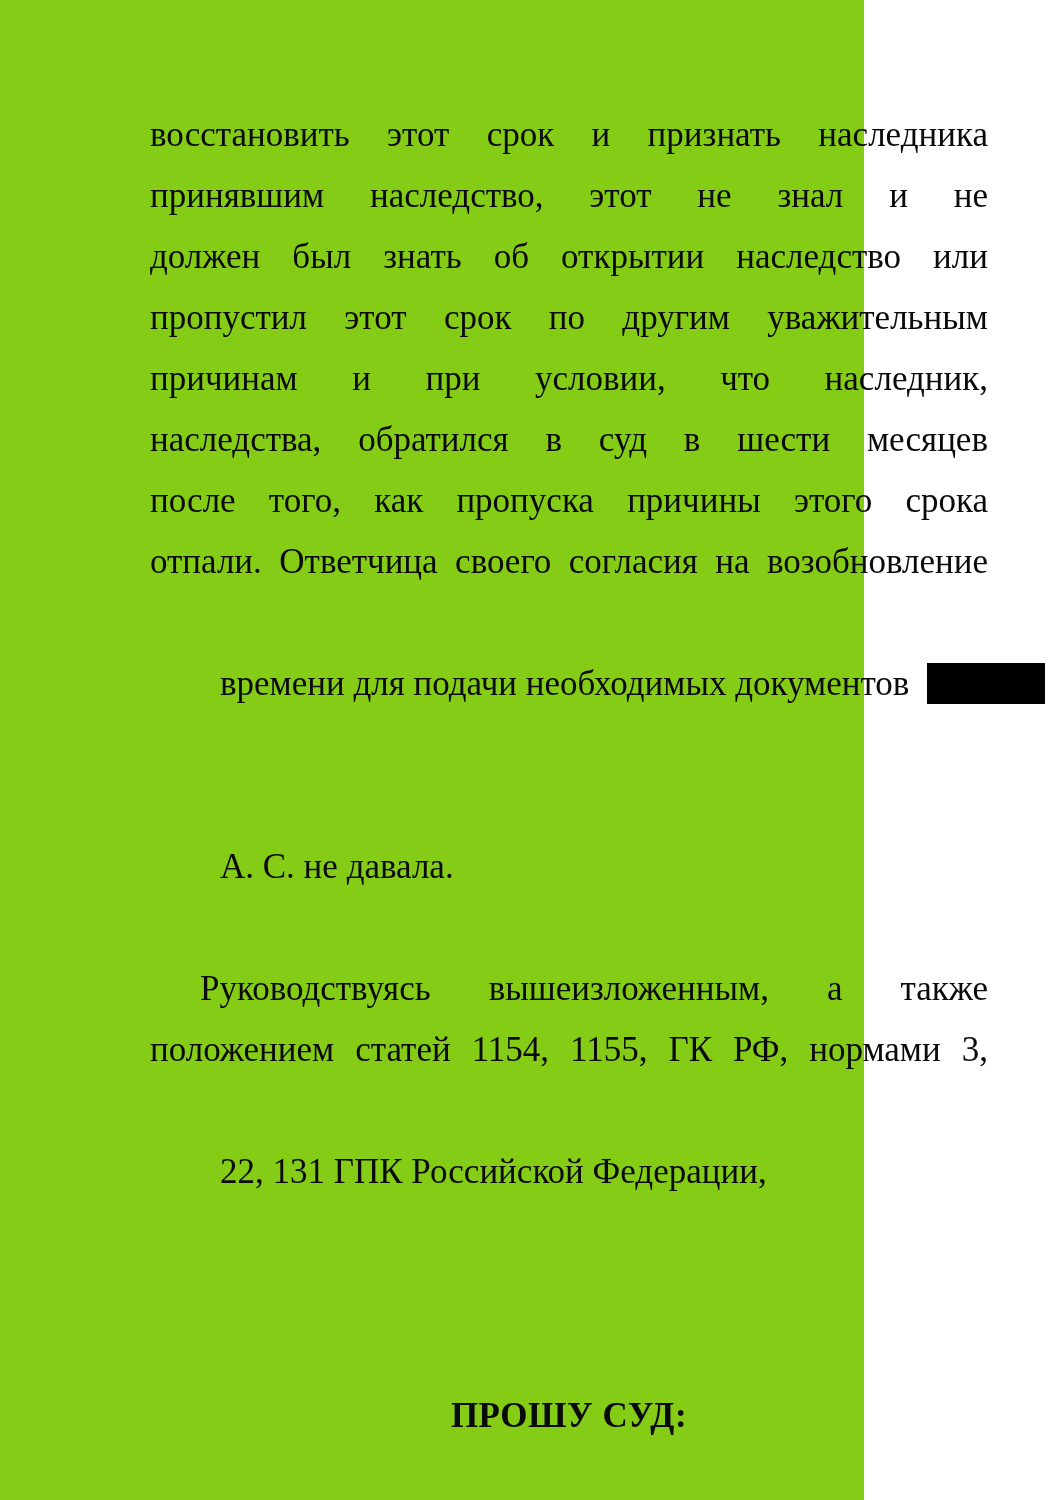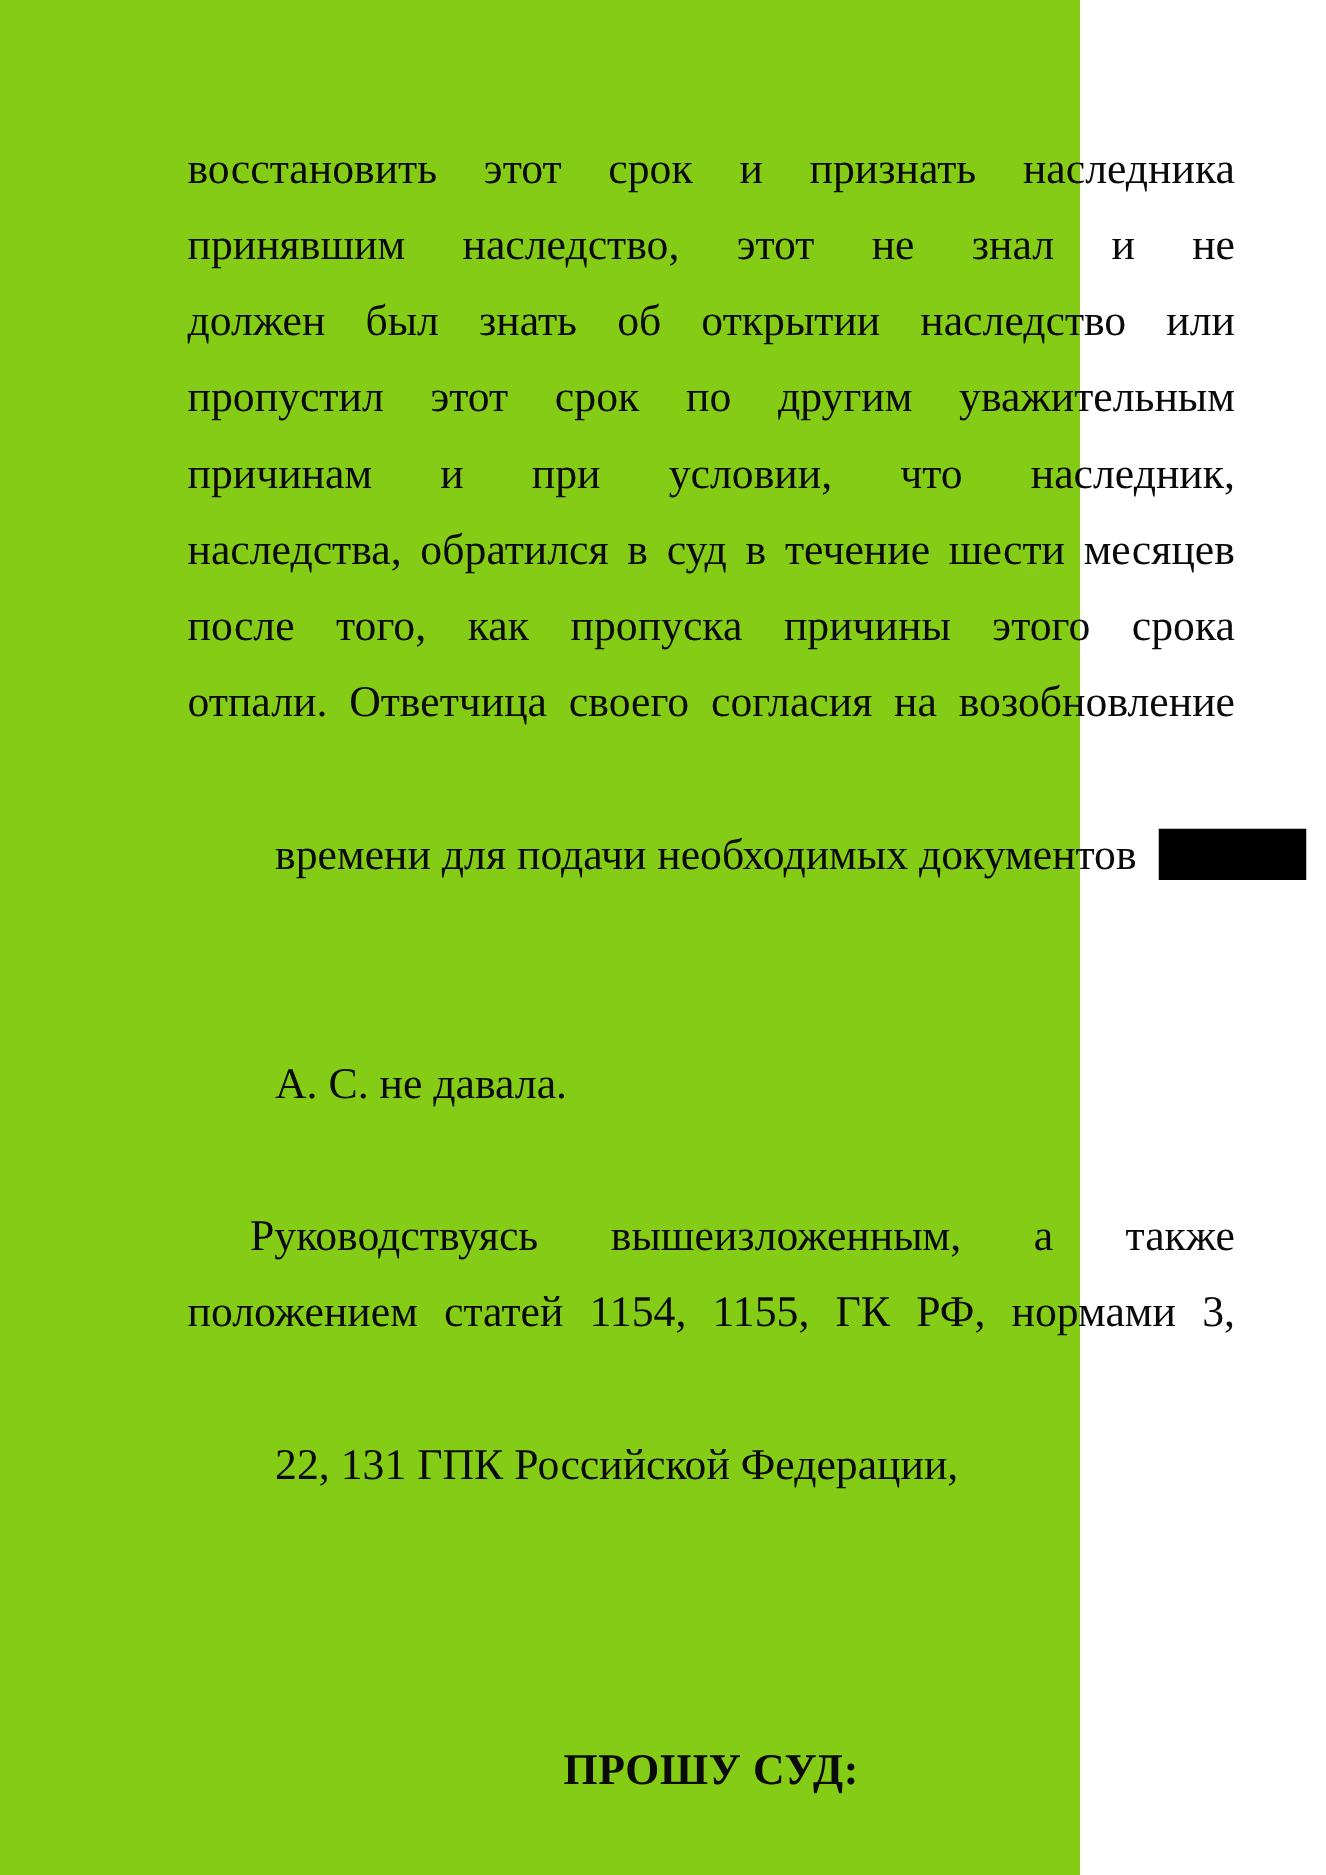--- a/index.html
+++ b/index.html
@@ -132,21 +132,20 @@
         <span>наследник,</span>
       </div>
 
 
       <div class="just-line">
         <span>наследства,</span>
         <span>обратился</span>
         <span>в</span>
         <span>суд</span>
         <span>в</span>
-        <span>течение</span>
         <span>шести</span>
         <span>месяцев</span>
       </div>
 
       <div class="just-line">
         <span>после</span>
         <span>того,</span>
         <span>как</span>
         <span>пропуска</span>
         <span>причины</span>

